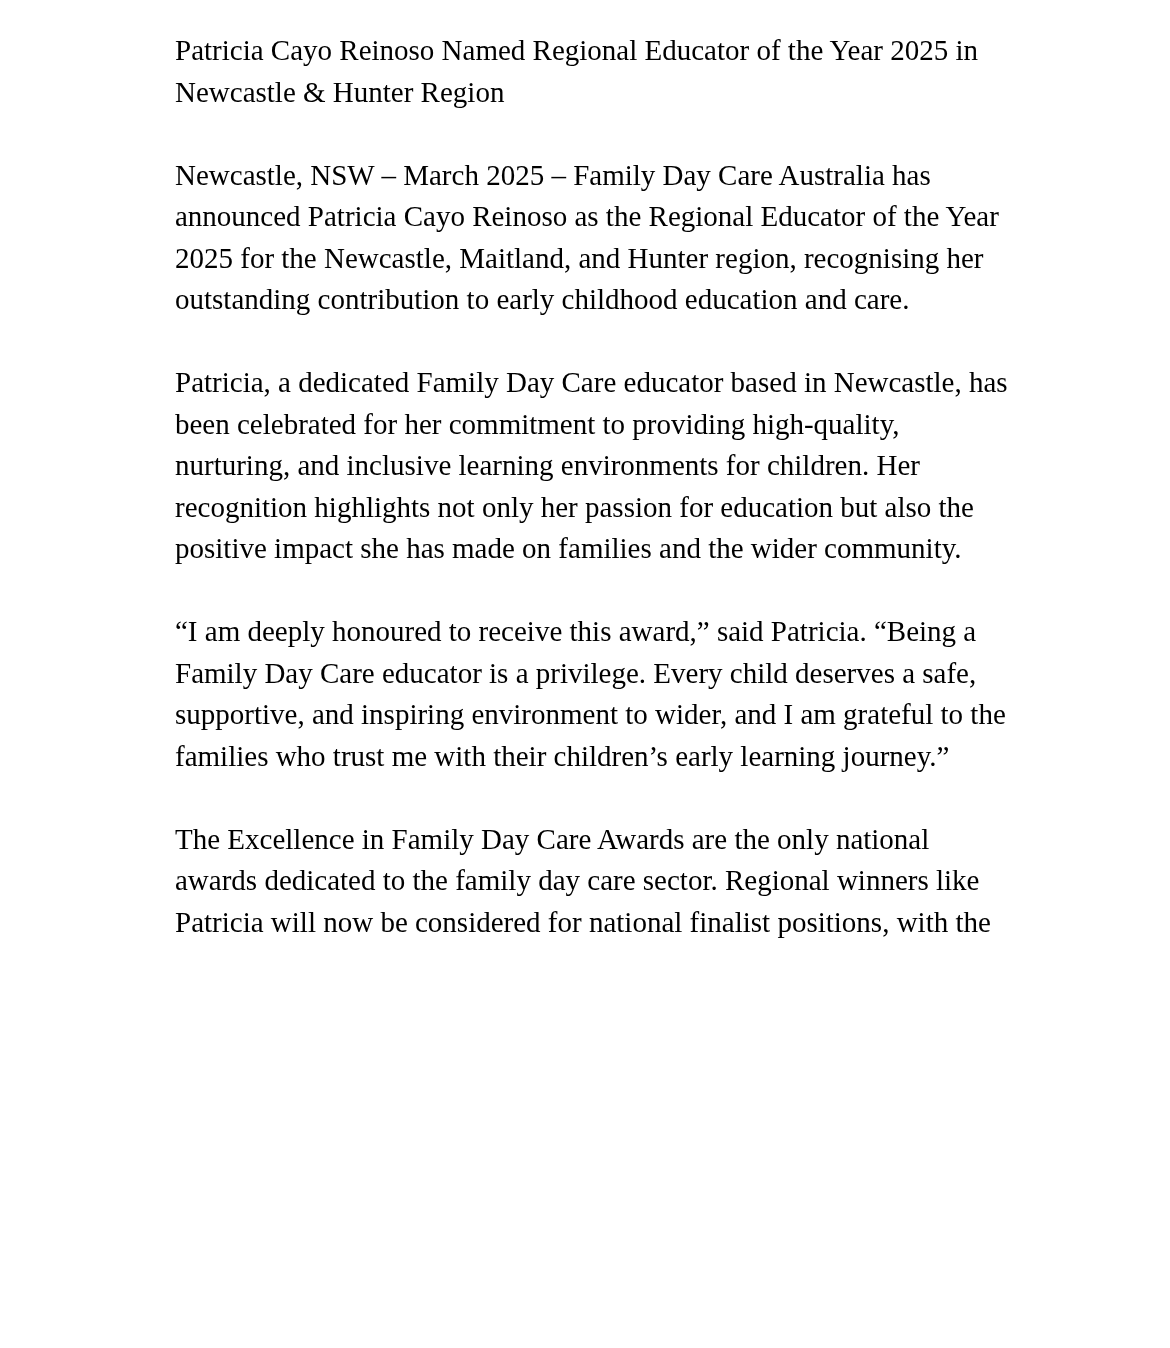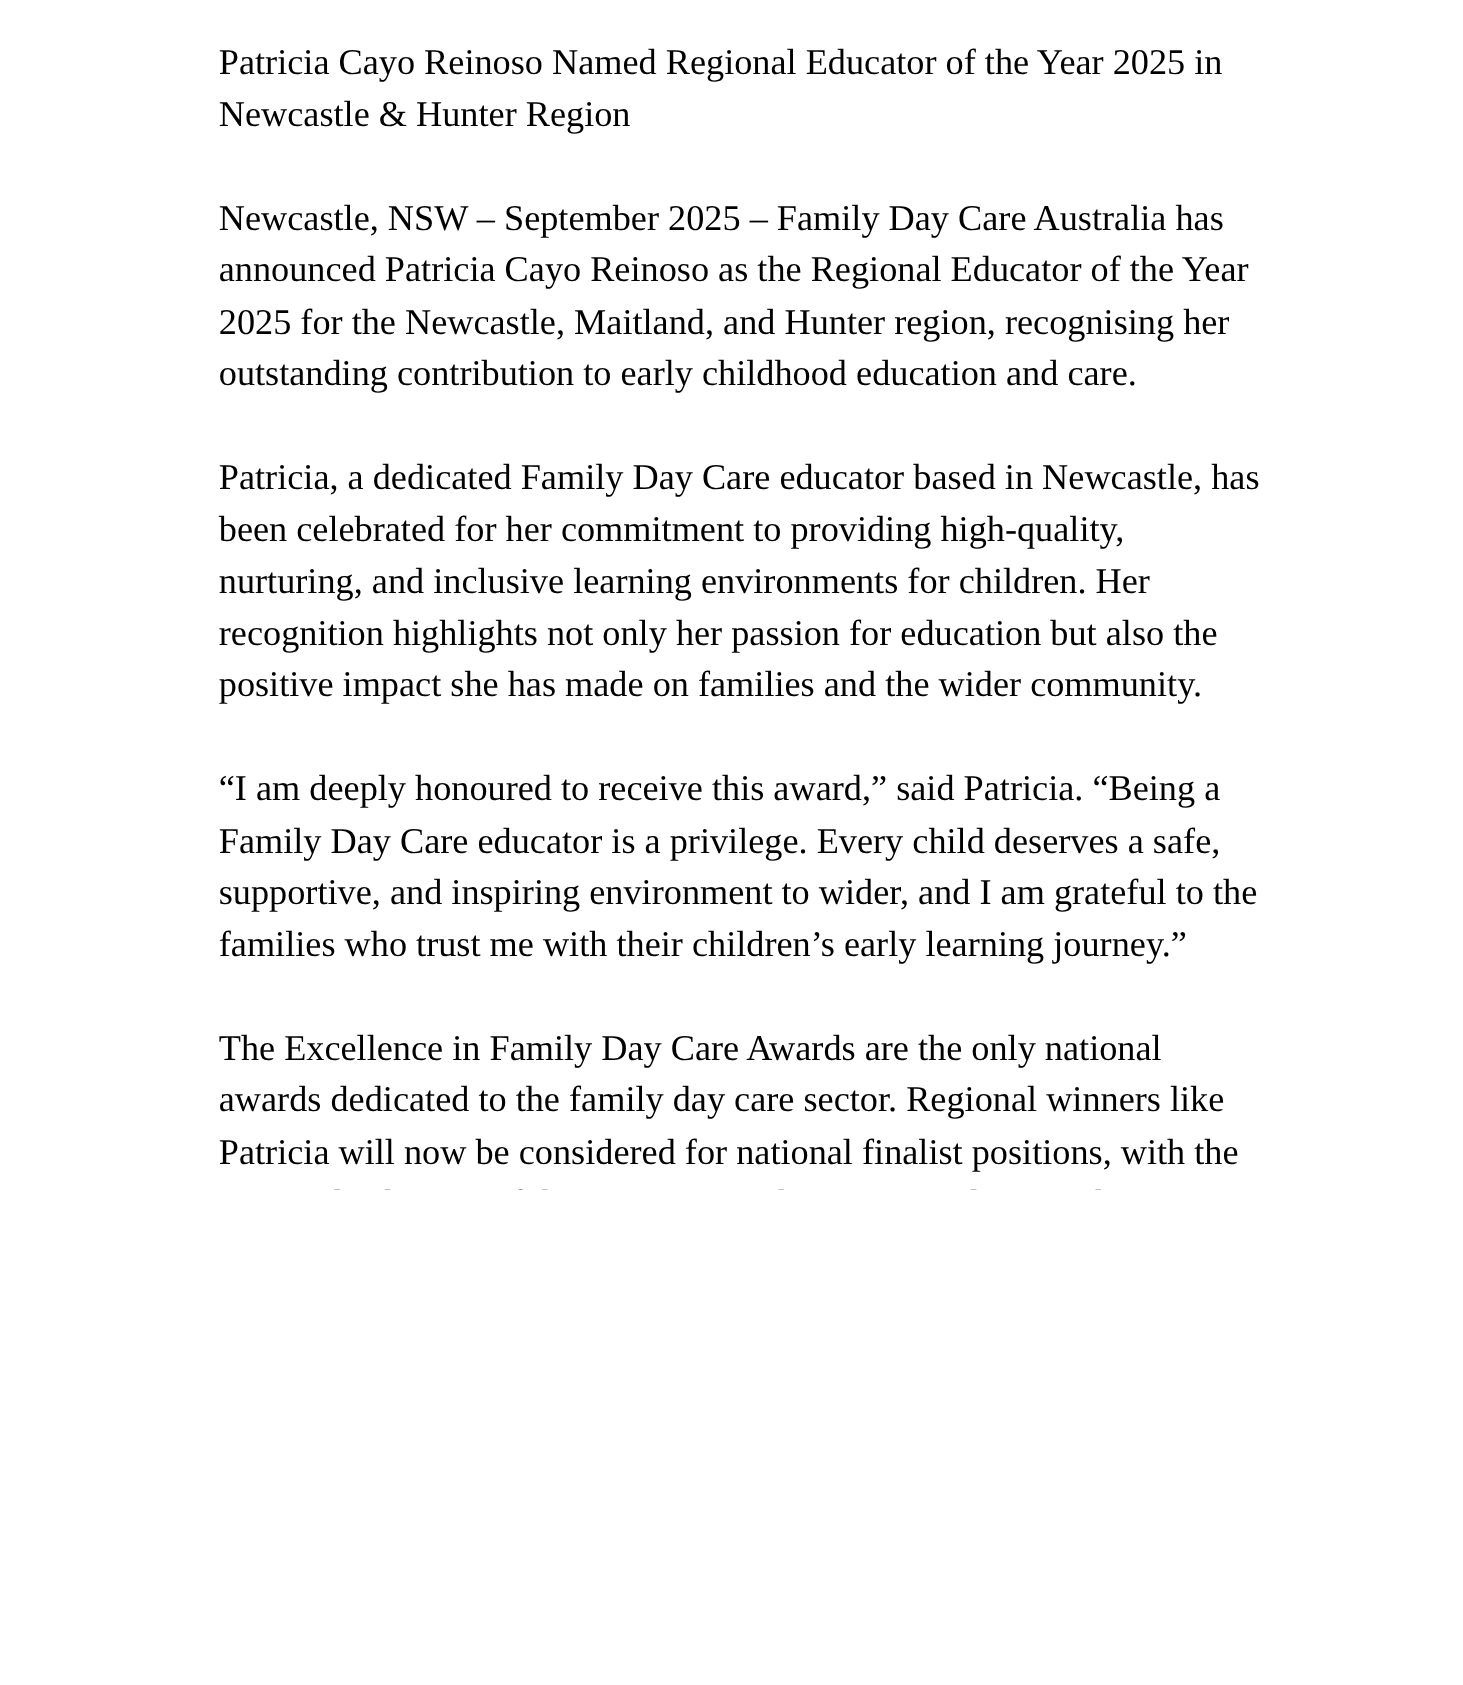--- a/index.html
+++ b/index.html
@@ -32,21 +32,21 @@
   .doc-paragraph:last-child {
     margin-bottom: 0;
   }
 </style>
 </head>
 <body>
 
 <div class="page">
   <p class="doc-title">Patricia Cayo Reinoso Named Regional Educator of the Year 2025 in Newcastle &amp; Hunter Region</p>
 
-  <p class="doc-paragraph">Newcastle, NSW – September 2025 – Family Day Care Australia has announced Patricia Cayo Reinoso as the Regional Educator of the Year 2025 for the Newcastle, Maitland, and Hunter region, recognising her outstanding contribution to early childhood education and care.</p>
+  <p class="doc-paragraph">Newcastle, NSW – March 2025 – Family Day Care Australia has announced Patricia Cayo Reinoso as the Regional Educator of the Year 2025 for the Newcastle, Maitland, and Hunter region, recognising her outstanding contribution to early childhood education and care.</p>
 
   <p class="doc-paragraph">Patricia, a dedicated Family Day Care educator based in Newcastle, has been celebrated for her commitment to providing high-quality, nurturing, and inclusive learning environments for children. Her recognition highlights not only her passion for education but also the positive impact she has made on families and the wider community.</p>
 
   <p class="doc-paragraph">“I am deeply honoured to receive this award,” said Patricia. “Being a Family Day Care educator is a privilege. Every child deserves a safe, supportive, and inspiring environment to wider, and I am grateful to the families who trust me with their children’s early learning journey.”</p>
 
   <p class="doc-paragraph">The Excellence in Family Day Care Awards are the only national awards dedicated to the family day care sector. Regional winners like Patricia will now be considered for national finalist positions, with the National Educator of the Year 2025 to be announced in October.</p>
 
 </div>
 
 </body></html>

